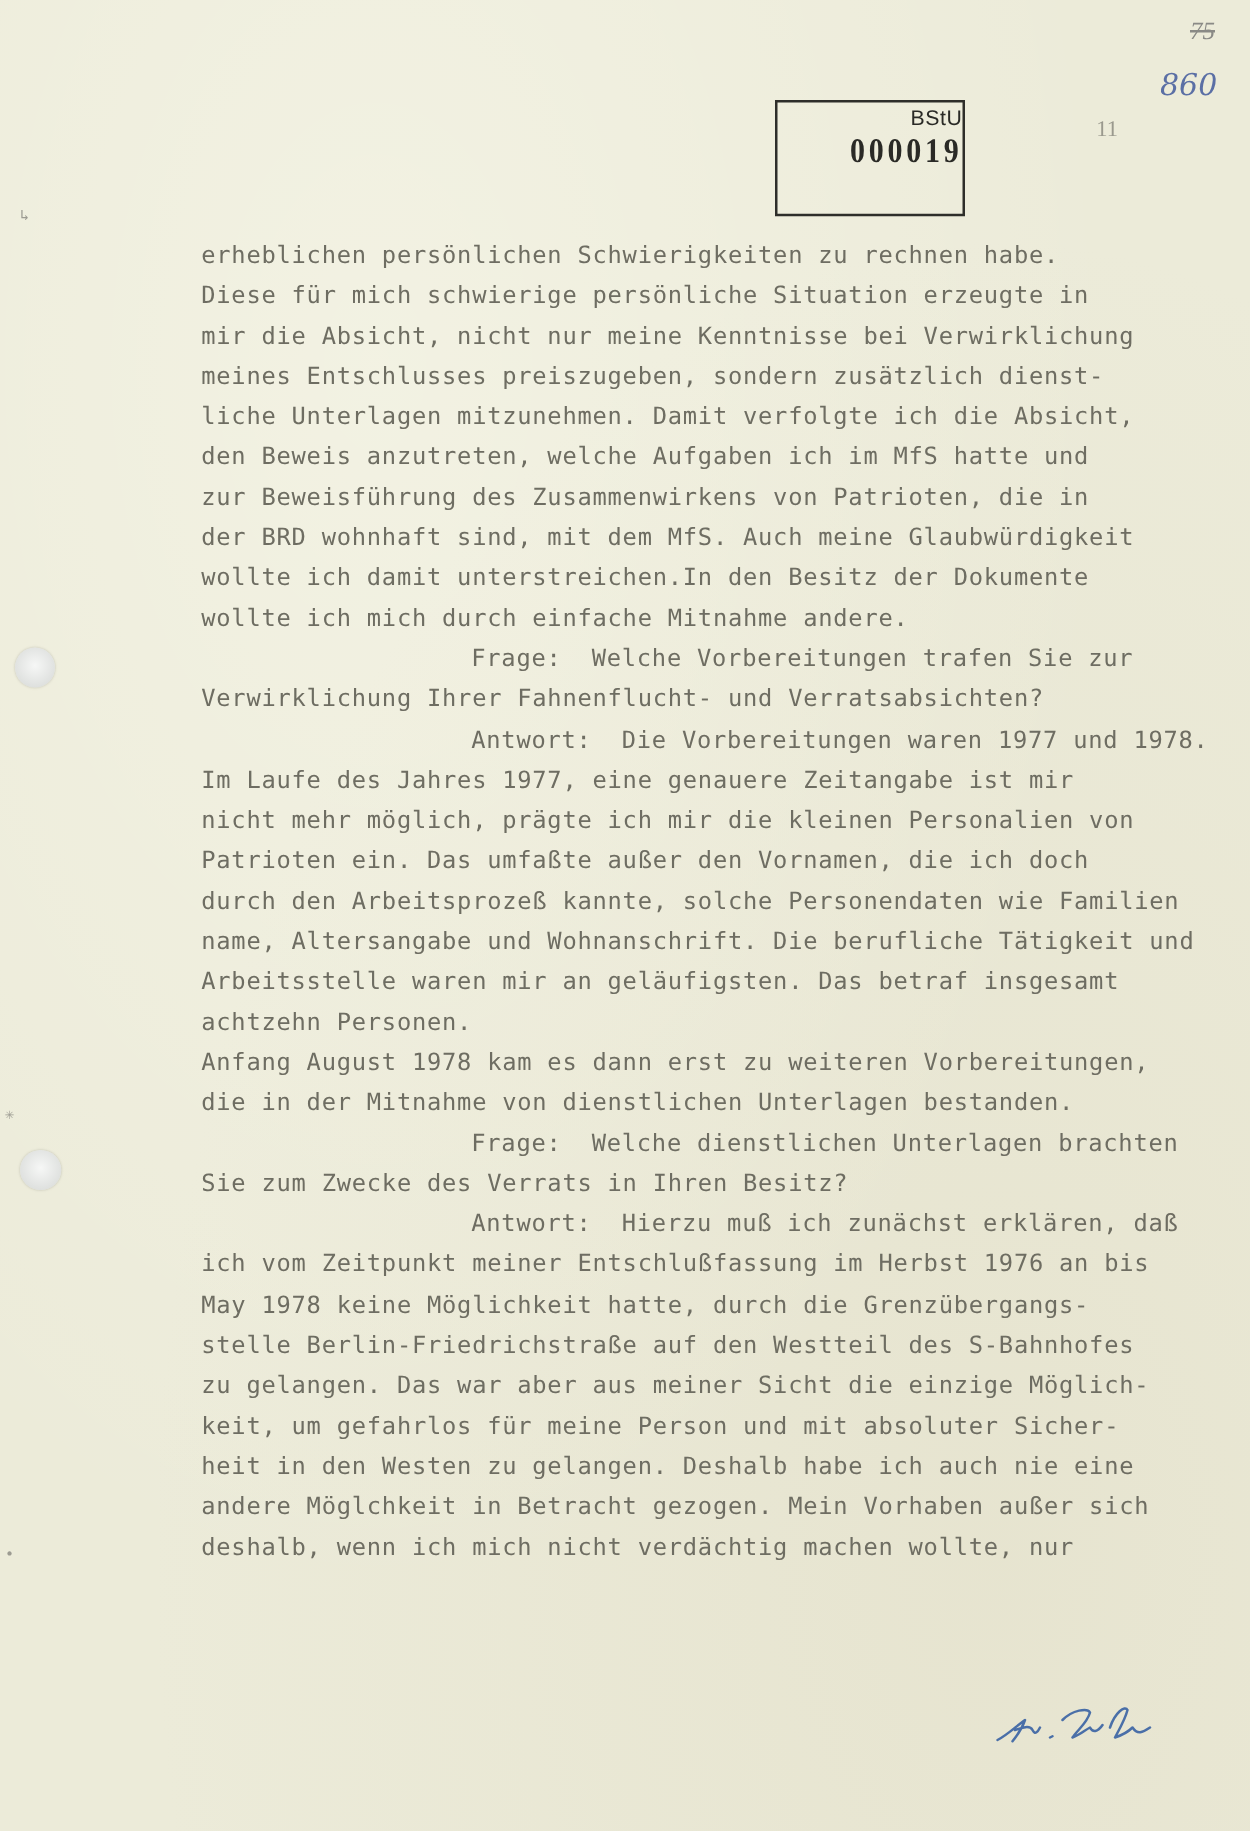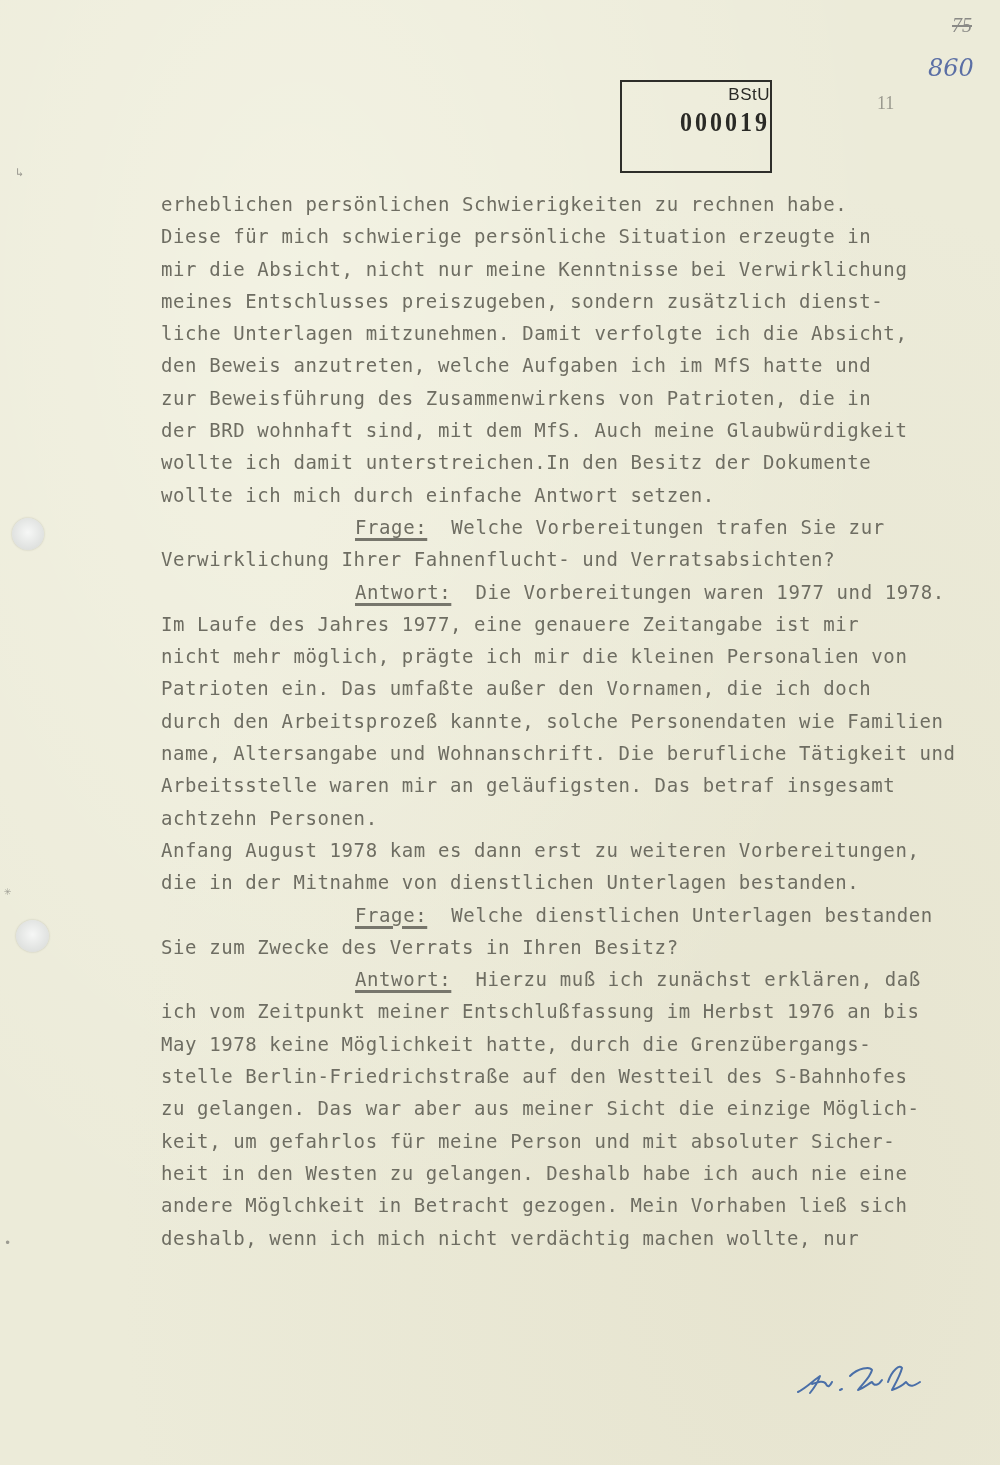--- a/index.html
+++ b/index.html
@@ -88,24 +88,24 @@
       line-height: 32.3px;
       font-size: 19px;
       white-space: pre;
       letter-spacing: 0.6px;
       color: #6e6d62;
     }
     .indent {
       padding-left: 194px;
     }
     .label-u {
-      text-decoration: underline;
       text-decoration-thickness: 3px;
       text-underline-offset: 4px;
       text-decoration-color: #77766c;
+      margin-left: 22px;
     }
     .signature {
       position: absolute;
       left: 796px;
       top: 1360px;
       width: 140px;
       height: 40px;
     }
     .hole {
       position: absolute;
@@ -148,43 +148,43 @@
   <div class="body-text">
     <div class="line"><span>erheblichen persönlichen Schwierigkeiten zu rechnen habe.</span></div>
     <div class="line"><span>Diese für mich schwierige persönliche Situation erzeugte in</span></div>
     <div class="line"><span>mir die Absicht, nicht nur meine Kenntnisse bei Verwirklichung</span></div>
     <div class="line"><span>meines Entschlusses preiszugeben, sondern zusätzlich dienst-</span></div>
     <div class="line"><span>liche Unterlagen mitzunehmen. Damit verfolgte ich die Absicht,</span></div>
     <div class="line"><span>den Beweis anzutreten, welche Aufgaben ich im MfS hatte und</span></div>
     <div class="line"><span>zur Beweisführung des Zusammenwirkens von Patrioten, die in</span></div>
     <div class="line"><span>der BRD wohnhaft sind, mit dem MfS. Auch meine Glaubwürdigkeit</span></div>
     <div class="line"><span>wollte ich damit unterstreichen.In den Besitz der Dokumente</span></div>
-    <div class="line"><span>wollte ich mich durch einfache Antwort setzen.</span></div>
+    <div class="line"><span>wollte ich mich durch einfache Mitnahme andere.</span></div>
     <div class="line indent"><span class="label-u">Frage:</span><span>  Welche Vorbereitungen trafen Sie zur</span></div>
     <div class="line"><span>Verwirklichung Ihrer Fahnenflucht- und Verratsabsichten?</span></div>
     <div class="line indent"><span class="label-u">Antwort:</span><span>  Die Vorbereitungen waren 1977 und 1978.</span></div>
     <div class="line"><span>Im Laufe des Jahres 1977, eine genauere Zeitangabe ist mir</span></div>
     <div class="line"><span>nicht mehr möglich, prägte ich mir die kleinen Personalien von</span></div>
     <div class="line"><span>Patrioten ein. Das umfaßte außer den Vornamen, die ich doch</span></div>
     <div class="line"><span>durch den Arbeitsprozeß kannte, solche Personendaten wie Familien</span></div>
     <div class="line"><span>name, Altersangabe und Wohnanschrift. Die berufliche Tätigkeit und</span></div>
     <div class="line"><span>Arbeitsstelle waren mir an geläufigsten. Das betraf insgesamt</span></div>
     <div class="line"><span>achtzehn Personen.</span></div>
     <div class="line"><span>Anfang August 1978 kam es dann erst zu weiteren Vorbereitungen,</span></div>
     <div class="line"><span>die in der Mitnahme von dienstlichen Unterlagen bestanden.</span></div>
-    <div class="line indent"><span class="label-u">Frage:</span><span>  Welche dienstlichen Unterlagen bestanden</span></div>
+    <div class="line indent"><span class="label-u">Frage:</span><span>  Welche dienstlichen Unterlagen brachten</span></div>
     <div class="line"><span>Sie zum Zwecke des Verrats in Ihren Besitz?</span></div>
     <div class="line indent"><span class="label-u">Antwort:</span><span>  Hierzu muß ich zunächst erklären, daß</span></div>
     <div class="line"><span>ich vom Zeitpunkt meiner Entschlußfassung im Herbst 1976 an bis</span></div>
     <div class="line"><span>May 1978 keine Möglichkeit hatte, durch die Grenzübergangs-</span></div>
     <div class="line"><span>stelle Berlin-Friedrichstraße auf den Westteil des S-Bahnhofes</span></div>
     <div class="line"><span>zu gelangen. Das war aber aus meiner Sicht die einzige Möglich-</span></div>
     <div class="line"><span>keit, um gefahrlos für meine Person und mit absoluter Sicher-</span></div>
     <div class="line"><span>heit in den Westen zu gelangen. Deshalb habe ich auch nie eine</span></div>
-    <div class="line"><span>andere Möglchkeit in Betracht gezogen. Mein Vorhaben ließ sich</span></div>
+    <div class="line"><span>andere Möglchkeit in Betracht gezogen. Mein Vorhaben außer sich</span></div>
     <div class="line"><span>deshalb, wenn ich mich nicht verdächtig machen wollte, nur</span></div>
   </div>
 
   <svg class="signature" viewBox="0 0 140 40" width="140" height="40">
     <path d="M2 32 C10 28, 18 20, 24 16 C22 22, 18 28, 14 33 M16 24 C22 22, 28 20, 30 24 C32 28, 34 26, 36 22 M44 30 L46 29
              M54 16 C62 8, 74 6, 76 10 C74 18, 66 24, 62 30 C68 28, 72 24, 76 22 C78 26, 82 26, 86 20
              M92 22 C96 10, 104 4, 106 8 C104 16, 98 26, 96 30 C102 28, 106 26, 110 22 C114 28, 118 26, 124 22" fill="none" stroke="#4a6fa8" stroke-width="2" stroke-linecap="round" stroke-linejoin="round"></path>
   </svg>
 </div>
 

